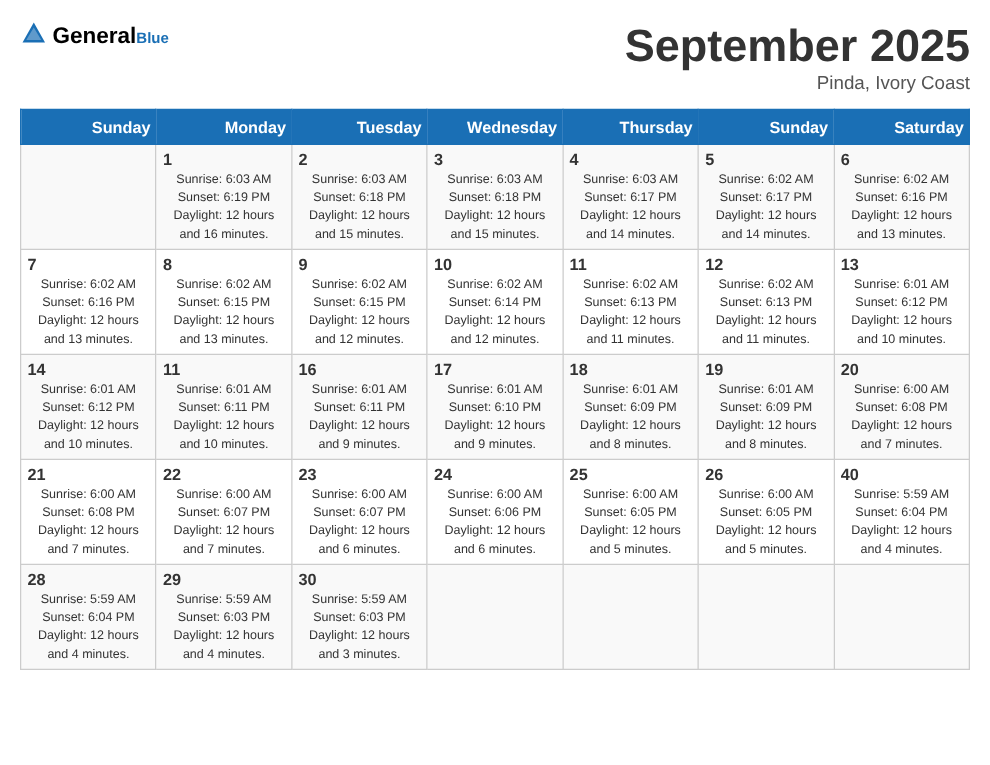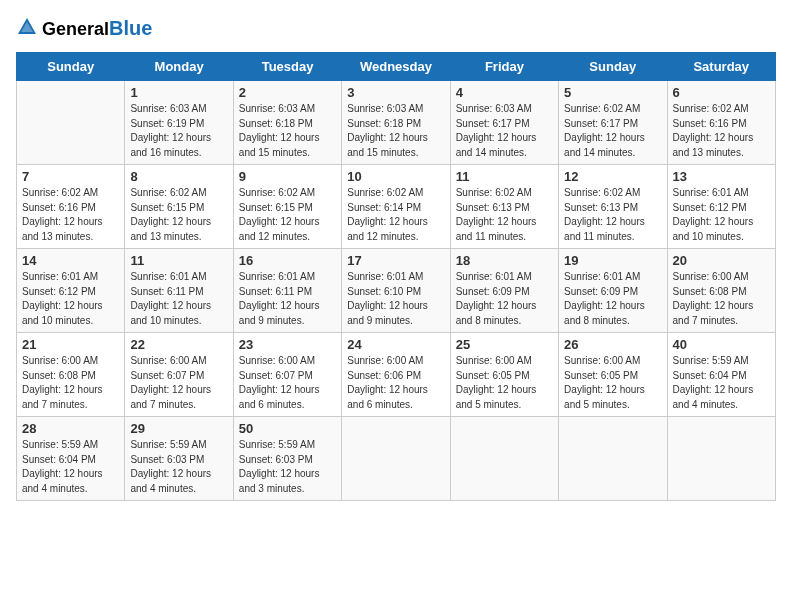--- a/index.html
+++ b/index.html
@@ -20,21 +20,21 @@
       display: flex;
       align-items: center;
       gap: 4px;
     }
     .logo-text-general {
       font-size: 18px;
       font-weight: bold;
       color: #000000;
     }
     .logo-text-blue {
-      font-size: 20px;
+      font-size: 12px;
       font-weight: bold;
       color: #1a6fb5;
     }
     .logo-icon {
       width: 22px;
       height: 22px;
       margin-bottom: 2px;
     }
     .title-block {
       text-align: right;
@@ -52,40 +52,41 @@
       width: 100%;
       border-collapse: collapse;
       table-layout: fixed;
     }
     thead tr th {
       background-color: #1a6fb5;
       color: #fff;
       font-size: 13px;
       font-weight: bold;
       padding: 6px 4px;
-      text-align: center;
+      text-align: right;
       border: 1px solid #1a6fb5;
     }
     tbody tr td {
       border: 1px solid #ccc;
       vertical-align: top;
       padding: 4px 5px;
       font-size: 10.5px;
       color: #333;
       height: 82px;
     }
     .day-number {
       font-size: 13px;
       font-weight: bold;
       margin-bottom: 2px;
     }
     .day-info {
       font-size: 10px;
       line-height: 1.45;
       color: #333;
+      text-align: center;
     }
     .empty-cell {
       background: #fff;
     }
     tbody tr:nth-child(odd) td {
       background-color: #f9f9f9;
     }
     tbody tr:nth-child(even) td {
       background-color: #fff;
     }
@@ -96,30 +97,34 @@
 <div class="header">
   <div class="logo">
     <svg class="logo-icon" viewBox="0 0 22 22">
       <polygon points="11,2 20,18 2,18" fill="#1a6fb5"></polygon>
       <polygon points="11,6 17,16 5,16" fill="#fff" opacity="0.3"></polygon>
     </svg>
     <div>
       <span class="logo-text-general">General</span><span class="logo-text-blue">Blue</span>
     </div>
   </div>
+  <div class="title-block">
+    <div class="month-title">September 2025</div>
+    <div class="location">Pinda, Ivory Coast</div>
+  </div>
 </div>
 
 <table>
   <thead>
     <tr>
     <th>Sunday</th>
         <th>Monday</th>
         <th>Tuesday</th>
         <th>Wednesday</th>
-        <th>Friday</th>
+        <th>Thursday</th>
         <th>Sunday</th>
         <th>Saturday</th>
       </tr>
   </thead>
   <tbody id="calendar-body">
   <tr>
         <td class="empty-cell"></td>
         <td>
           <div class="day-number">1</div>
           <div class="day-info">Sunrise: 6:03 AM<br>Sunset: 6:19 PM<br>Daylight: 12 hours<br>and 16 minutes.</div>
@@ -238,21 +243,21 @@
       <tr>
         <td>
           <div class="day-number">28</div>
           <div class="day-info">Sunrise: 5:59 AM<br>Sunset: 6:04 PM<br>Daylight: 12 hours<br>and 4 minutes.</div>
         </td>
         <td>
           <div class="day-number">29</div>
           <div class="day-info">Sunrise: 5:59 AM<br>Sunset: 6:03 PM<br>Daylight: 12 hours<br>and 4 minutes.</div>
         </td>
         <td>
-          <div class="day-number">50</div>
+          <div class="day-number">30</div>
           <div class="day-info">Sunrise: 5:59 AM<br>Sunset: 6:03 PM<br>Daylight: 12 hours<br>and 3 minutes.</div>
         </td>
         <td class="empty-cell"></td>
         <td class="empty-cell"></td>
         <td class="empty-cell"></td>
         <td class="empty-cell"></td>
       </tr>
     </tbody>
 </table>
 

